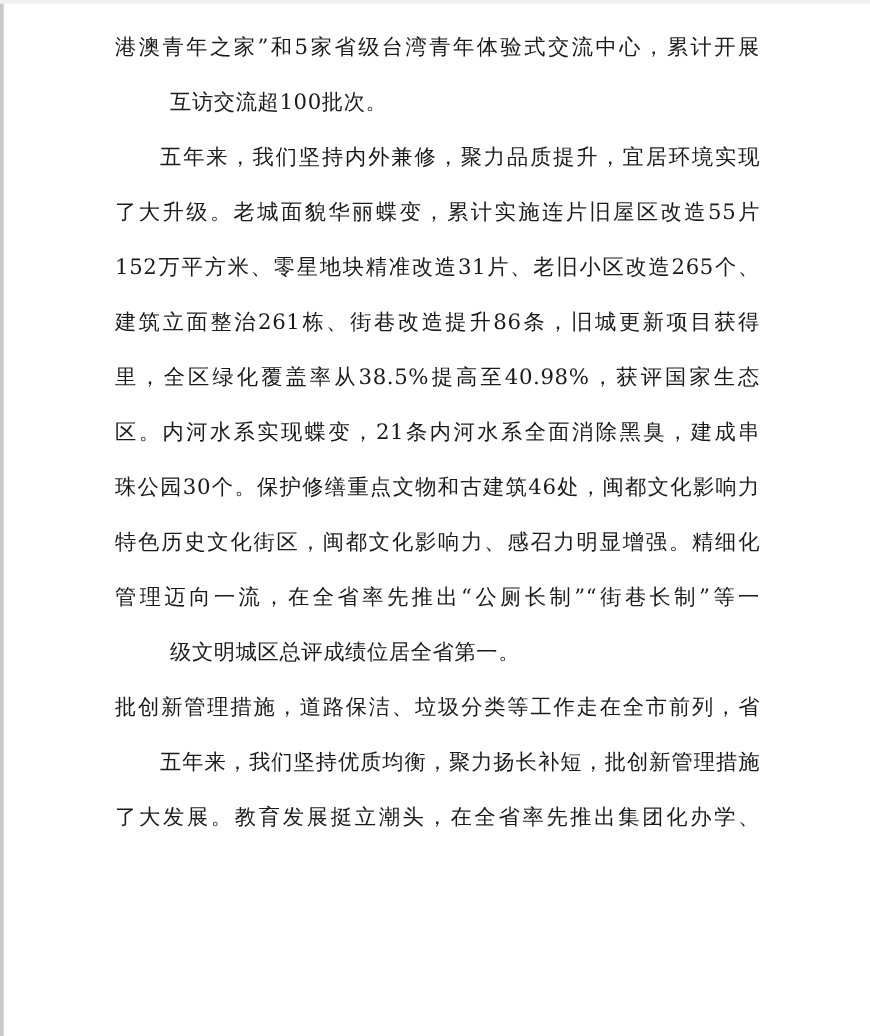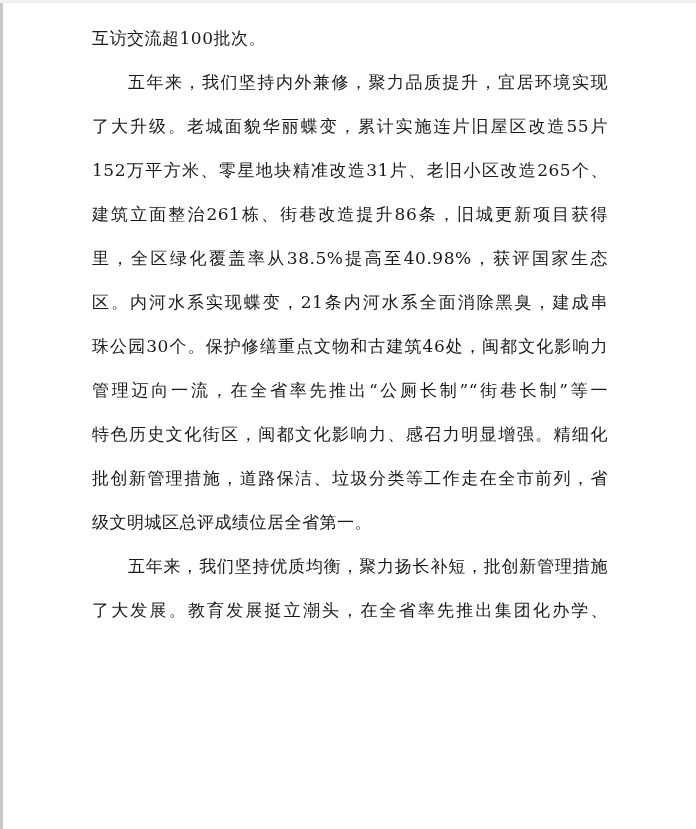--- a/index.html
+++ b/index.html
@@ -12,47 +12,48 @@
     .left-edge { position: absolute; left: 0; top: 0; width: 3px; height: 829px; background: #c8c8c8; }
     .top-edge { position: absolute; left: 0; top: 0; width: 696px; height: 3px; background: #f0f0f0; }
     .page {
       position: absolute; left: 92px; top: 16px; width: 516px;
     }
     .line {
       height: 44px; line-height: 44px; font-size: 17px;
       white-space: nowrap; text-align: justify; text-align-last: justify;
       letter-spacing: 0.5px;
     }
-    .line.last { text-align-last: left; }
+    .line.last { text-align-last: left; margin-left: 44px; }
     .line.indent { padding-left: 36px; }
     .bold { font-weight: normal; }
     .page-number {
       position: absolute; left: 572px; top: 798px; font-size: 15px;
       font-family: "Liberation Serif", serif; color: #1a1a1a; margin-top: 40px;
     }
   </style>
 </head>
 <body>
 
 <div class="left-edge"></div>
 <div class="top-edge"></div>
 
 <div class="page">
+  <div class="line"><span>港澳青年之家”和5家省级台湾青年体验式交流中心，累计开展</span></div>
   <div class="line last"><span>互访交流超100批次。</span></div>
 
   <div class="line indent"><span class="bold">五年来，我们坚持内外兼修，聚力品质提升，宜居环境实现</span></div>
   <div class="line"><span class="bold">了大升级。</span><span>老城面貌华丽蝶变，累计实施连片旧屋区改造55片</span></div>
   <div class="line"><span>152万平方米、零星地块精准改造31片、老旧小区改造265个、</span></div>
   <div class="line"><span>建筑立面整治261栋、街巷改造提升86条，旧城更新项目获得</span></div>
   <div class="line"><span>里，全区绿化覆盖率从38.5%提高至40.98%，获评国家生态</span></div>
   <div class="line"><span>区。内河水系实现蝶变，21条内河水系全面消除黑臭，建成串</span></div>
   <div class="line"><span>珠公园30个。保护修缮重点文物和古建筑46处，闽都文化影响力</span></div>
+  <div class="line"><span>特色历史文化街区，闽都文化影响力、感召力明显增强。精细化</span></div>
   <div class="line"><span>管理迈向一流，在全省率先推出“公厕长制”“街巷长制”等一</span></div>
-  <div class="line"><span>特色历史文化街区，闽都文化影响力、感召力明显增强。精细化</span></div>
+  <div class="line last"><span>级文明城区总评成绩位居全省第一。</span></div>
   <div class="line"><span>批创新管理措施，道路保洁、垃圾分类等工作走在全市前列，省</span></div>
-  <div class="line last"><span>级文明城区总评成绩位居全省第一。</span></div>
 
   <div class="line indent"><span class="bold">五年来，我们坚持优质均衡，聚力扬长补短，批创新管理措施</span></div>
   <div class="line"><span class="bold">了大发展。</span><span>教育发展挺立潮头，在全省率先推出集团化办学、</span></div>
 
 </div>
 
 <div class="page-number">11</div>
 
 </body></html>

